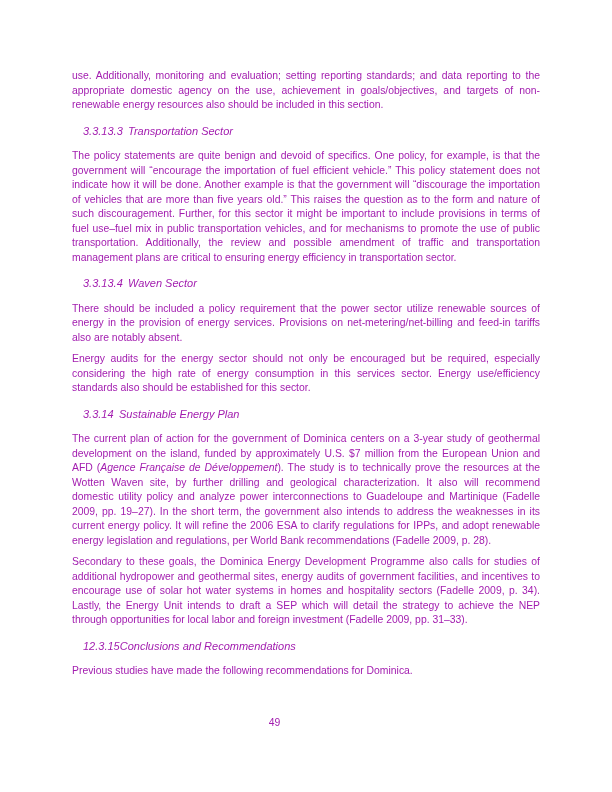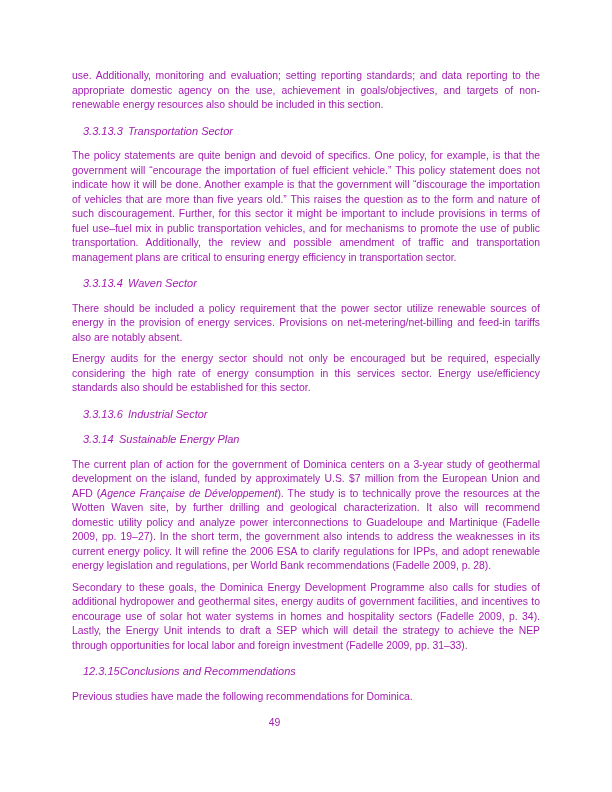--- a/index.html
+++ b/index.html
@@ -61,23 +61,20 @@
     </h3>
     <p class="para">The policy statements are quite benign and devoid of specifics. One policy, for example, is that the government will “encourage the importation of fuel efficient vehicle.” This policy statement does not indicate how it will be done. Another example is that the government will “discourage the importation of vehicles that are more than five years old.” This raises the question as to the form and nature of such discouragement. Further, for this sector it might be important to include provisions in terms of fuel use–fuel mix in public transportation vehicles, and for mechanisms to promote the use of public transportation. Additionally, the review and possible amendment of traffic and transportation management plans are critical to ensuring energy efficiency in transportation sector.</p>
 
     <h3 class="heading">
       <span class="hnum lvl3">3.3.13.4</span><span>Waven Sector</span>
     </h3>
     <p class="para">There should be included a policy requirement that the power sector utilize renewable sources of energy in the provision of energy services. Provisions on net-metering/net-billing and feed-in tariffs also are notably absent.</p>
 
     <p class="para">Energy audits for the energy sector should not only be encouraged but be required, especially considering the high rate of energy consumption in this services sector. Energy use/efficiency standards also should be established for this sector.</p>
 
-    <h3 class="heading">
-      <span class="hnum lvl3">3.3.13.6</span><span>Industrial Sector</span>
-    </h3>
 
     <h3 class="heading bold">
       <span class="hnum lvl2">3.3.14</span><span>Sustainable Energy Plan</span>
     </h3>
     <p class="para"><span>The current plan of action for the government of Dominica centers on a 3-year study of geothermal development on the island, funded by approximately U.S. $7 million from the European Union and AFD (</span><span class="inline-italic">Agence Française de Développement</span><span>). The study is to technically prove the resources at the Wotten Waven site, by further drilling and geological characterization. It also will recommend domestic utility policy and analyze power interconnections to Guadeloupe and Martinique (Fadelle 2009, pp. 19–27). In the short term, the government also intends to address the weaknesses in its current energy policy. It will refine the 2006 ESA to clarify regulations for IPPs, and adopt renewable energy legislation and regulations, per World Bank recommendations (Fadelle 2009, p. 28).</span></p>
     <p class="para">Secondary to these goals, the Dominica Energy Development Programme also calls for studies of additional hydropower and geothermal sites, energy audits of government facilities, and incentives to encourage use of solar hot water systems in homes and hospitality sectors (Fadelle 2009, p. 34). Lastly, the Energy Unit intends to draft a SEP which will detail the strategy to achieve the NEP through opportunities for local labor and foreign investment (Fadelle 2009, pp. 31–33).</p>
 
     <h3 class="heading bold">
       <span class="hnum lvl2">12.3.15</span><span>Conclusions and Recommendations</span>
     </h3>

